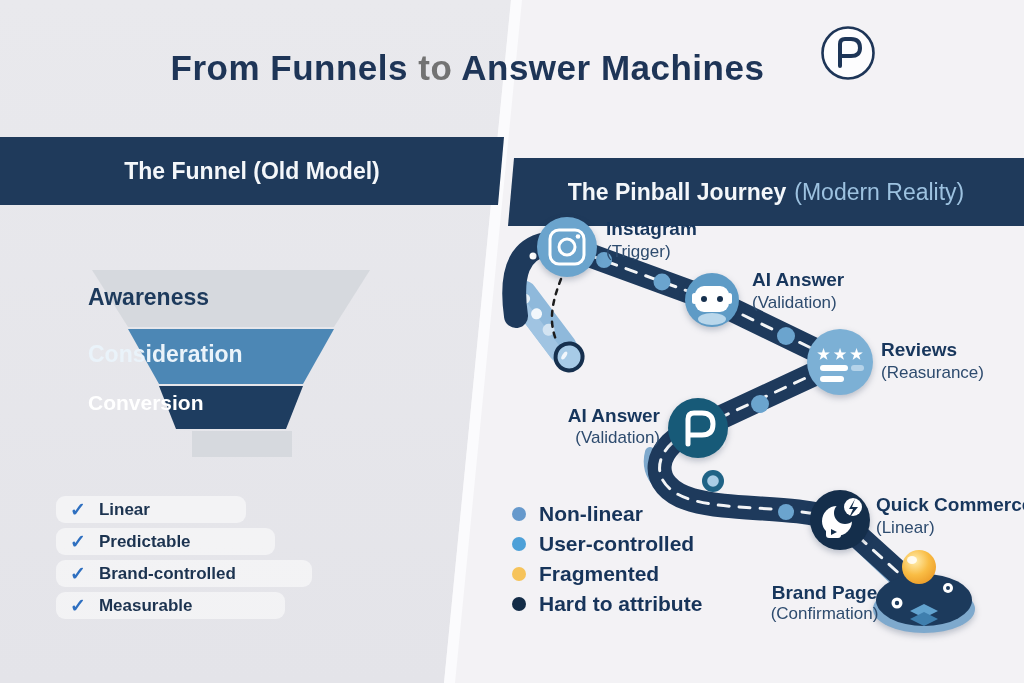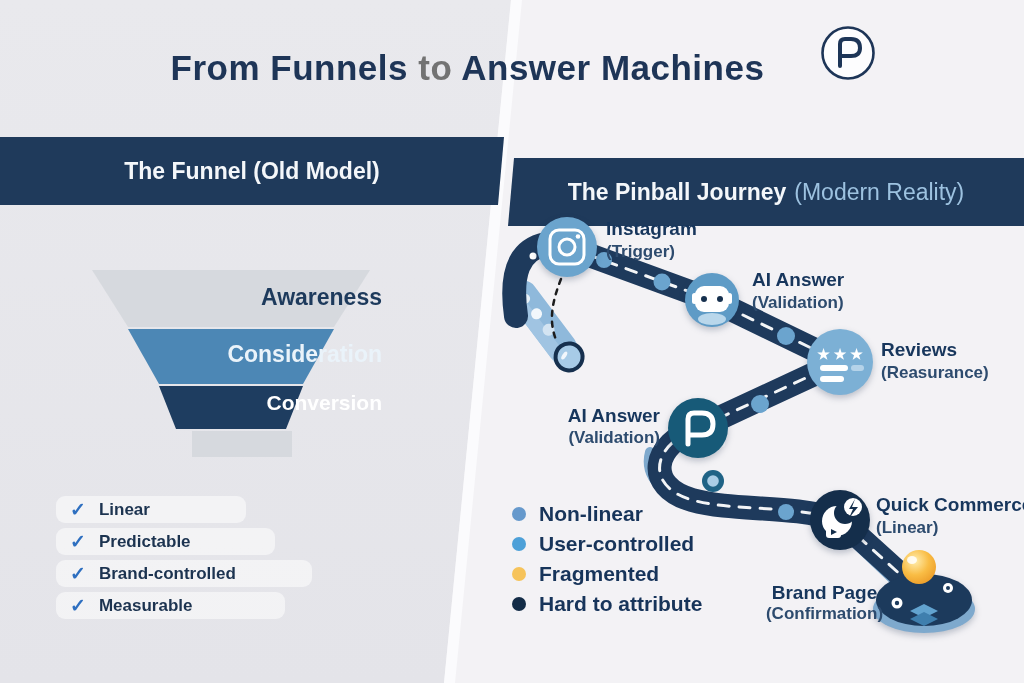--- a/index.html
+++ b/index.html
@@ -16,38 +16,38 @@
   .logo-badge{position:absolute;left:819px;top:24px;width:58px;height:58px;}
   
   .bar{position:absolute;top:137px;height:68px;background:#1f3a5b;display:flex;
        align-items:center;justify-content:center;color:#f4f7fa;font-size:23px;font-weight:700;text-align:right;}
   .bar-left{left:0;width:504px;clip-path:polygon(0 0,100% 0,calc(100% - 6px) 100%,0 100%);}
   .bar-right{left:508px;width:516px;clip-path:polygon(6px 0,100% 0,100% 100%,0 100%);margin-top:21px;}
   .bar-right .paren{color:#9dc2e0;font-weight:400;margin-left:8px;}
   
   .funnel-wrap{position:absolute;left:80px;top:260px;width:302px;height:200px;}
   .funnel-wrap svg{position:absolute;left:0;top:0;}
-  .fstage{position:absolute;left:0;width:100%;text-align:right;font-weight:700;}
+  .fstage{position:absolute;left:8px;width:100%;text-align:left;font-weight:700;}
   .fstage.s0{top:24px;font-size:23px;}
   .fstage.s1{top:81px;font-size:23px;}
   .fstage.s2{top:131px;font-size:21px;}
   
   .checklist{position:absolute;left:56px;top:496px;width:280px;}
   .check-row{display:flex;align-items:center;height:27px;margin-bottom:5px;
              background:rgba(255,255,255,.52);border-radius:9px;padding-left:14px;}
   .check-row:nth-child(1){width:176px;}
   .check-row:nth-child(2){width:205px;}
   .check-row:nth-child(3){width:242px;}
   .check-row:nth-child(4){width:215px;}
   .check-glyph{font-size:19px;font-weight:700;line-height:1;}
   .check-label{margin-left:13px;font-size:17px;font-weight:600;color:#1c3350;}
   
   .journey-svg{position:absolute;left:500px;top:190px;}
   .nlabel{position:absolute;font-size:19px;font-weight:700;color:#17365c;white-space:nowrap;line-height:1.2;}
-  .nsub{position:absolute;font-size:17px;font-weight:700;color:#2d4b6e;white-space:nowrap;line-height:1.2;}
+  .nsub{position:absolute;font-size:17px;font-weight:400;color:#2d4b6e;white-space:nowrap;line-height:1.2;}
   
   .legend{position:absolute;left:512px;top:499px;}
   .legend-row{display:flex;align-items:center;height:30px;}
   .legend-dot{width:14px;height:14px;border-radius:50%;flex:0 0 auto;}
   .legend-label{margin-left:13px;font-size:21px;font-weight:700;color:#17345a;}
 </style>
 </head>
 <body>
 
 <div class="canvas">

